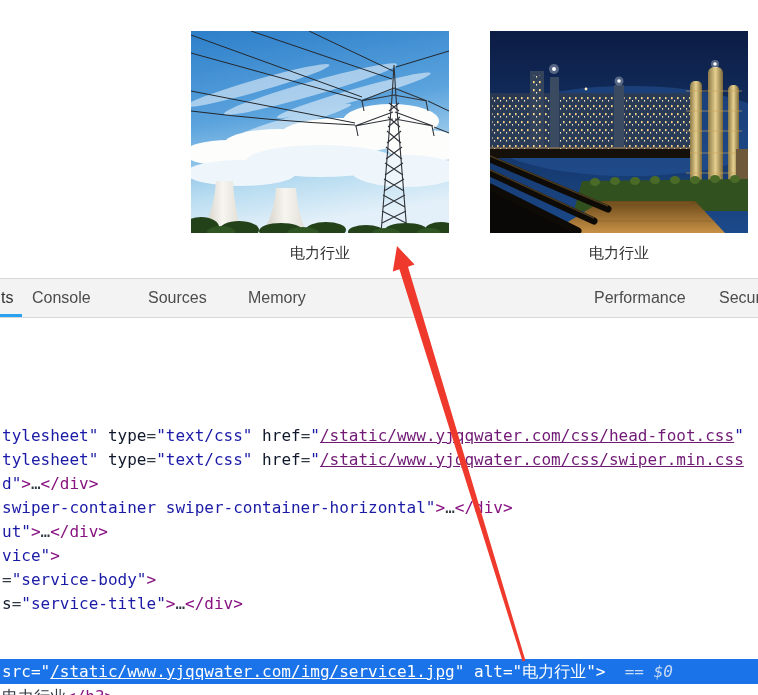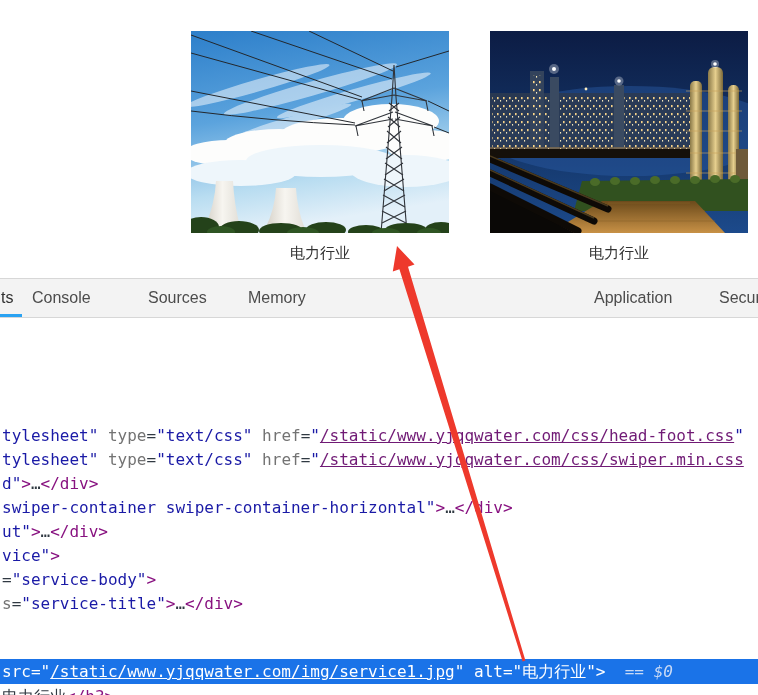--- a/index.html
+++ b/index.html
@@ -27,21 +27,21 @@
   .t0{left:1px}.t1{left:32px}.t2{left:148px}.t3{left:248px}
   .t4{left:352px}.t5{left:492px}.t6{left:594px}.t7{left:719px}
   .active-underline{position:absolute;left:-1px;bottom:0;width:22px;height:3px;
     background:#2aa2f2}
 
   
   .code{position:absolute;top:424px;left:2px;width:756px;
     font-family:"DejaVu Sans Mono",monospace;font-size:16px;line-height:24px;
     white-space:pre;color:#303942}
   .code-line{height:24px}
-  .seg-attr{color:#737373}
+  .seg-attr{color:#0f172a}
   .seg-val{color:#1a1aa6}
   .seg-link{color:#701a75;text-decoration:underline}
   .seg-tag{color:#881280}
   .seg-plain{color:#303942}
   .selrow{position:absolute;top:659px;left:0;width:758px;height:25px;
     background:#1a73e8;font-family:"DejaVu Sans Mono",monospace;font-size:16px;
     line-height:25px;white-space:pre;padding-left:2px;box-sizing:border-box}
   .selrow span{color:#ffffff}
   .selrow .seg-link{text-decoration:underline}
   .selrow .seg-eq{color:#c9daf5;font-style:italic}
@@ -211,21 +211,21 @@
     <div class="tab t1">
       <span>Console</span>
     </div>
     <div class="tab t2">
       <span>Sources</span>
     </div>
     <div class="tab t3">
       <span>Memory</span>
     </div>
     <div class="tab t6">
-      <span>Application</span>
+      <span>Performance</span>
     </div>
     <div class="tab t7">
       <span>Securi</span>
     </div>
   </div>
 
 <div class="code"><div class="code-line"><span class="seg-val">tylesheet"</span><span class="seg-plain"> </span><span class="seg-attr">type</span><span class="seg-plain">=</span><span class="seg-val">"text/css"</span><span class="seg-plain"> </span><span class="seg-attr">href</span><span class="seg-plain">=</span><span class="seg-val">"</span><span class="seg-link">/static/www.yjqqwater.com/css/head-foot.css</span><span class="seg-val">"</span></div><div class="code-line"><span class="seg-val">tylesheet"</span><span class="seg-plain"> </span><span class="seg-attr">type</span><span class="seg-plain">=</span><span class="seg-val">"text/css"</span><span class="seg-plain"> </span><span class="seg-attr">href</span><span class="seg-plain">=</span><span class="seg-val">"</span><span class="seg-link">/static/www.yjqqwater.com/css/swiper.min.css</span></div><div class="code-line"><span class="seg-val">d"</span><span class="seg-tag">&gt;</span><span class="seg-plain">…</span><span class="seg-tag">&lt;/div&gt;</span></div><div class="code-line"><span class="seg-val">swiper-container swiper-container-horizontal"</span><span class="seg-tag">&gt;</span><span class="seg-plain">…</span><span class="seg-tag">&lt;/div&gt;</span></div><div class="code-line"><span class="seg-val">ut"</span><span class="seg-tag">&gt;</span><span class="seg-plain">…</span><span class="seg-tag">&lt;/div&gt;</span></div><div class="code-line"><span class="seg-val">vice"</span><span class="seg-tag">&gt;</span></div><div class="code-line"><span class="seg-plain">=</span><span class="seg-val">"service-body"</span><span class="seg-tag">&gt;</span></div><div class="code-line"><span class="seg-attr">s</span><span class="seg-plain">=</span><span class="seg-val">"service-title"</span><span class="seg-tag">&gt;</span><span class="seg-plain">…</span><span class="seg-tag">&lt;/div&gt;</span></div></div>
 
 <div class="selrow"><span class="seg-attr">src</span><span class="seg-plain">="</span><span class="seg-link">/static/www.yjqqwater.com/img/service1.jpg</span><span class="seg-plain">" </span><span class="seg-attr">alt</span><span class="seg-plain">="电力行业"</span><span class="seg-tag">&gt;</span><span class="seg-eq">  == $0</span></div>
 <div class="partialrow"><span class="seg-plain">电力行业</span><span class="seg-tag">&lt;/h3&gt;</span></div>

